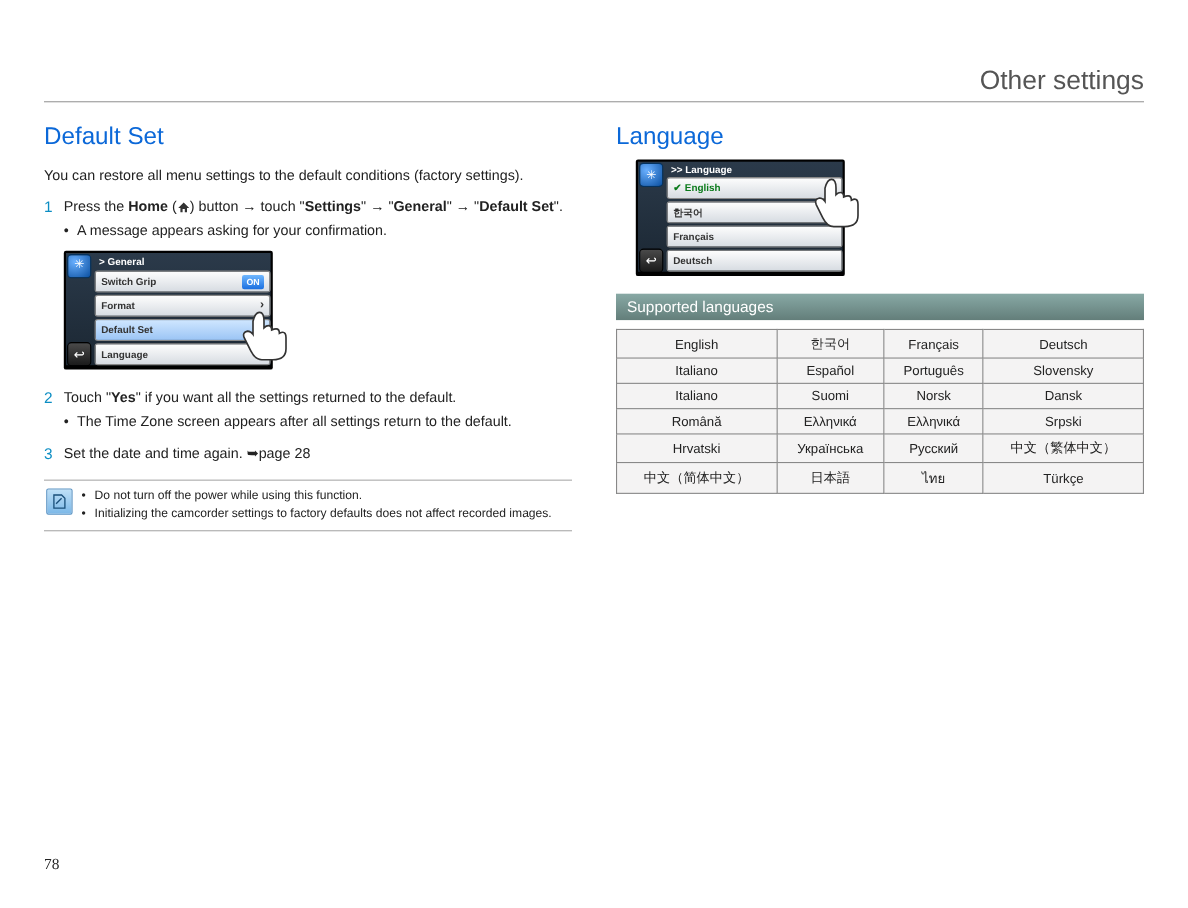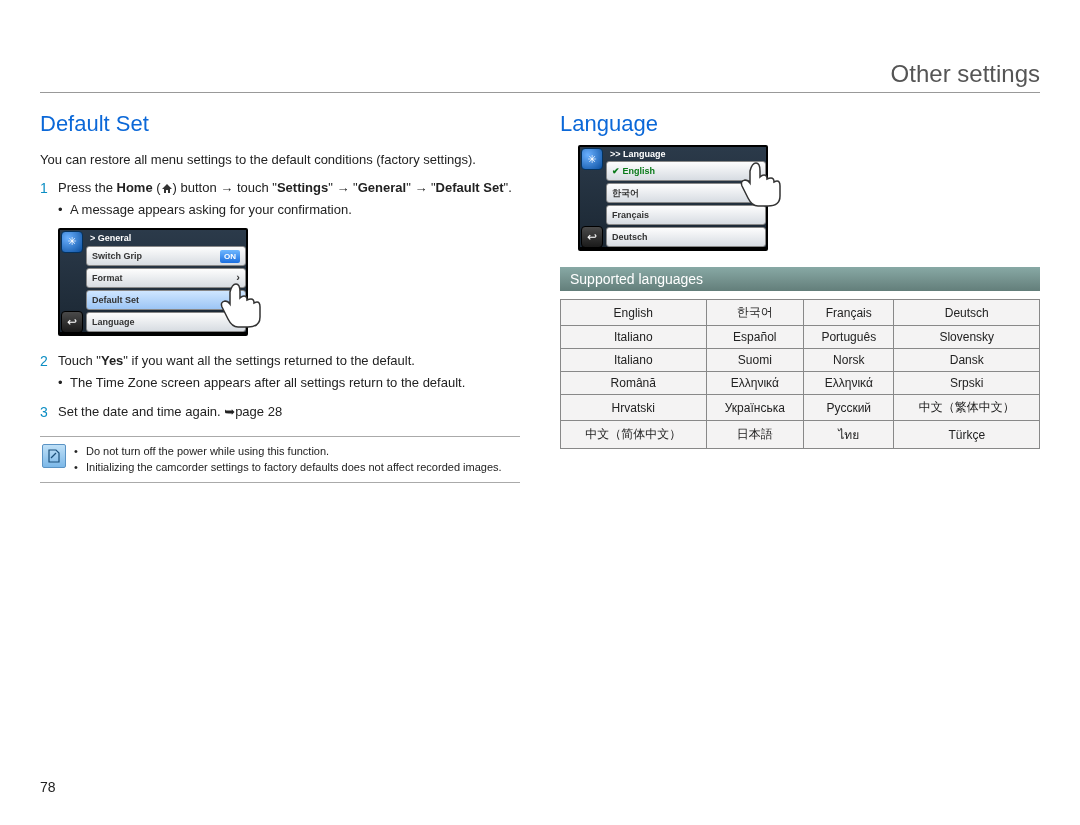--- a/index.html
+++ b/index.html
@@ -209,20 +209,21 @@
     padding:4px 6px;
     text-align:center;
     background:#f4f3f3;
     white-space:nowrap;
   }
   .page-number {
     position:absolute;
     bottom:30px;
     left:40px;
     font-size:14px;
+    font-family:Liberation Serif, serif;
   }
 </style>
 </head>
 <body>
 
 <div class="page">
   <div class="page-title">Other settings</div>
 
   <div class="columns">
 

